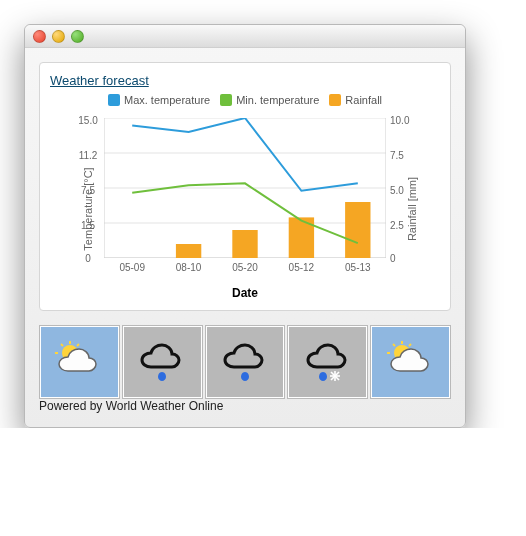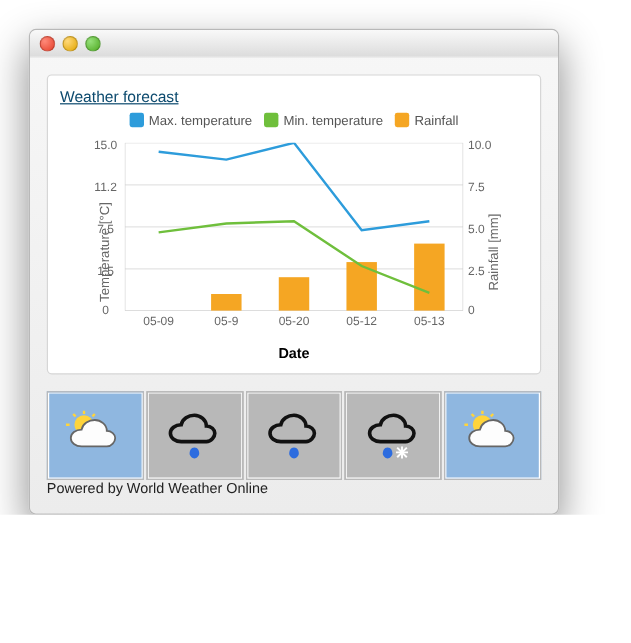--- a/index.html
+++ b/index.html
@@ -97,21 +97,21 @@
                 <rect x="183.4" y="99.4" width="25.2" height="40.599999999999994" class="bar" fill="#f5a623"></rect>
                 <rect x="239.4" y="84" width="25.2" height="56" class="bar" fill="#f5a623"></rect>
               </g>
             <polyline id="line-max" class="series-max" points="28,7.466666666666669 84,14 140,0 196,72.8 252,65.33333333333333"></polyline>
             <polyline id="line-min" class="series-min" points="28,74.66666666666667 84,67.2 140,65.33333333333333 196,102.66666666666666 252,125.06666666666666"></polyline>
           </svg>
         </div>
 
         <div class="xticks">
           <span class="xtick" style="left:10%">05-09</span>
-          <span class="xtick" style="left:30%">05-9</span>
+          <span class="xtick" style="left:30%">08-10</span>
           <span class="xtick" style="left:50%">05-20</span>
           <span class="xtick" style="left:70%">05-12</span>
           <span class="xtick" style="left:90%">05-13</span>
         </div>
         <div class="xlabel">Date</div>
       </div>
     </div>
 
     <div class="icon-strip">
       <div class="day-cell sunny">

